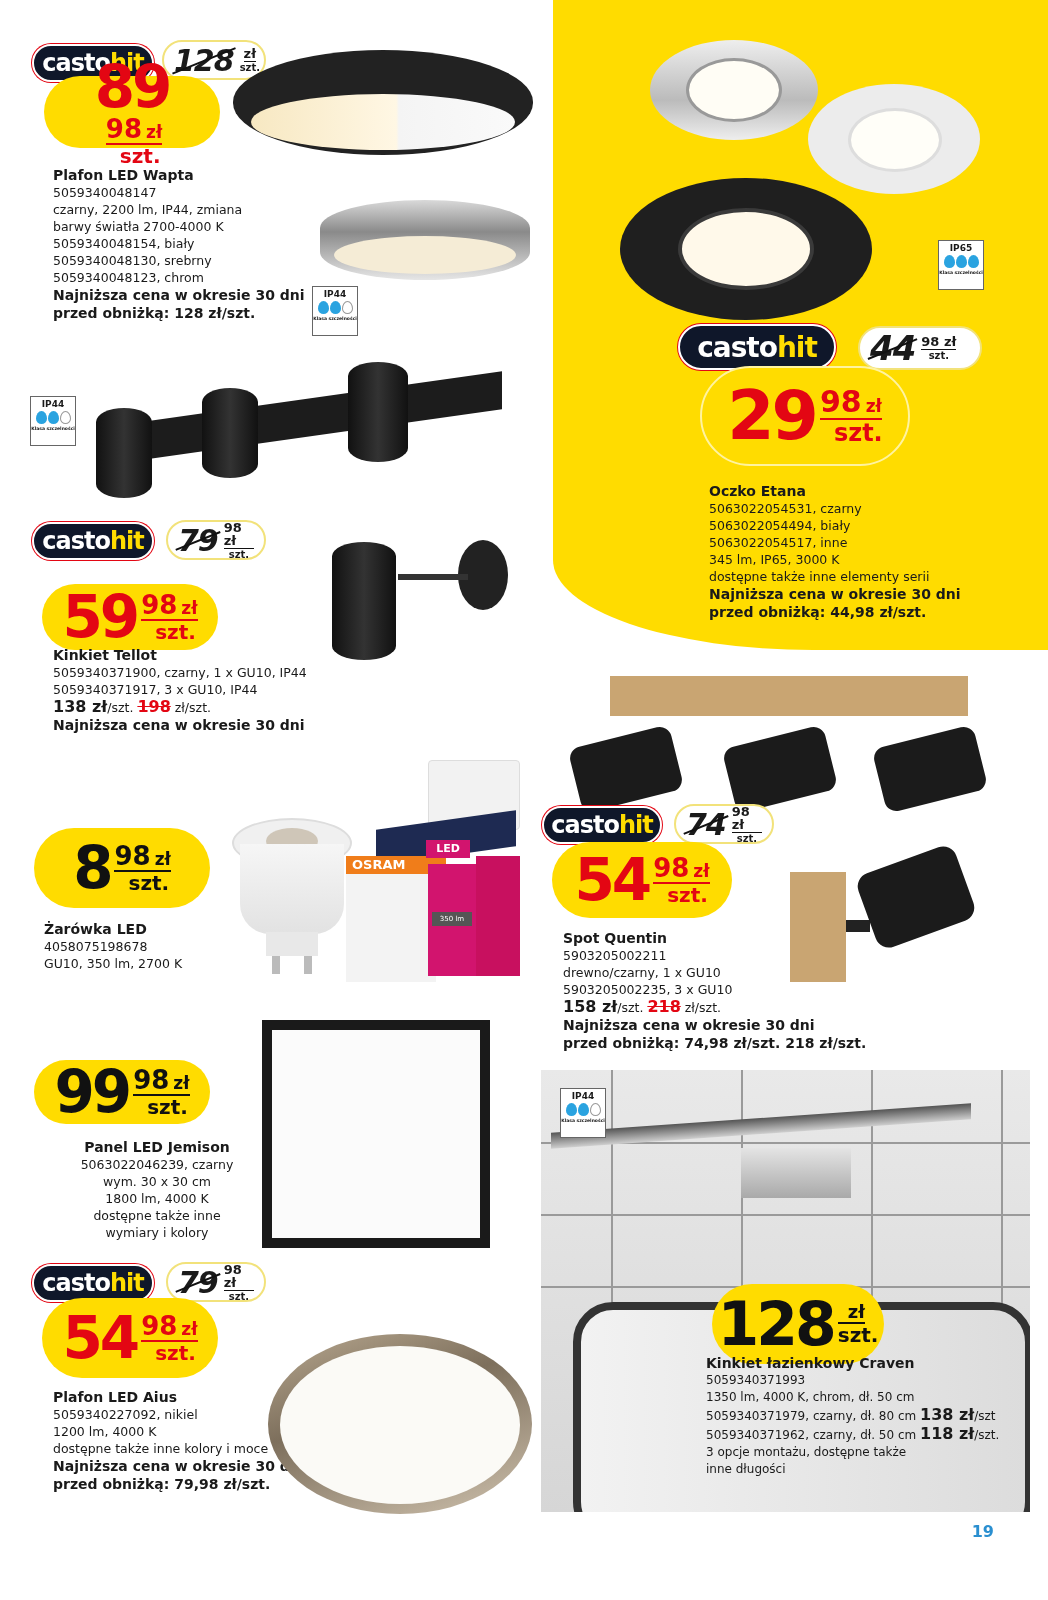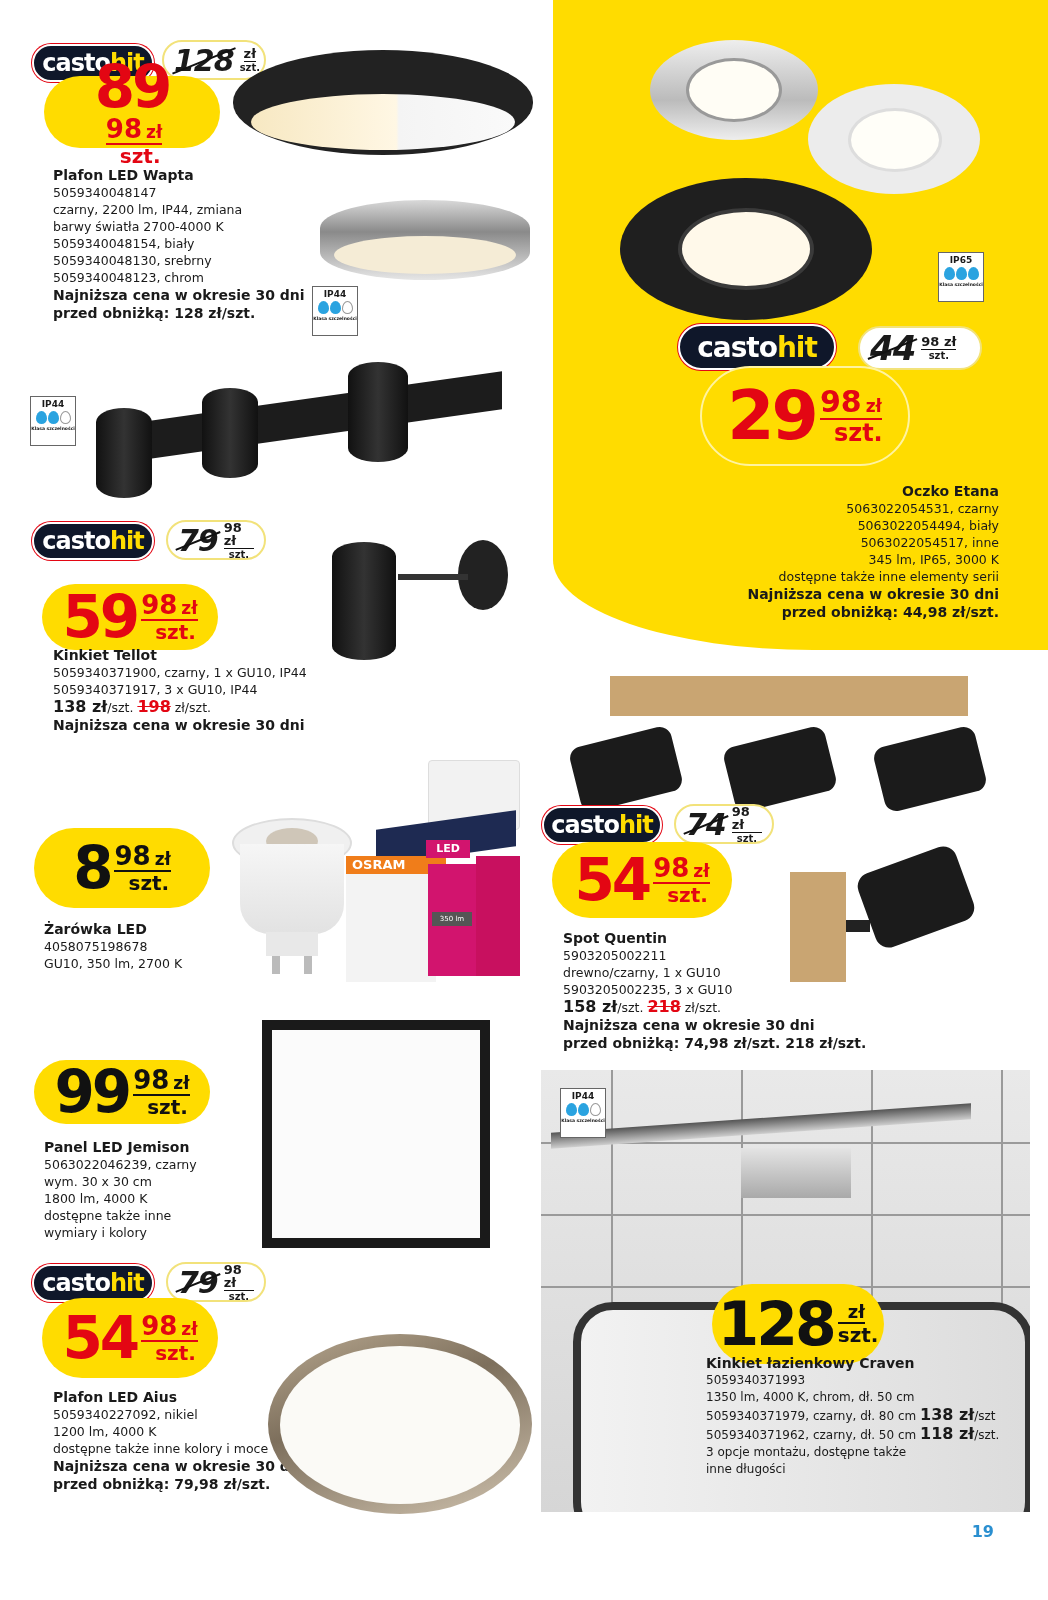--- a/index.html
+++ b/index.html
@@ -134,21 +134,21 @@
 
 <div class="img" style="left:650px;top:40px;width:168px;height:100px;border-radius:84px/50px;background:linear-gradient(180deg,#eee,#bbb 60%,#eee);">
   <div style="position:absolute;left:36px;top:18px;width:96px;height:64px;border-radius:48px/32px;background:#fffdf5;border:3px solid #999;"></div>
 </div>
 <div class="img" style="left:808px;top:84px;width:172px;height:110px;border-radius:86px/55px;background:#ececec;">
   <div style="position:absolute;left:40px;top:24px;width:94px;height:64px;border-radius:47px/32px;background:#fffef8;border:3px solid #ddd;"></div>
 </div>
 <div class="img" style="left:620px;top:178px;width:252px;height:142px;border-radius:126px/71px;background:#1f1f1f;">
   <div style="position:absolute;left:58px;top:30px;width:136px;height:82px;border-radius:68px/41px;background:#fff9ea;border:4px solid #3a3a3a;"></div>
 </div>
-<div class="ip-badge" style="left:938px;top:252px;">
+<div class="ip-badge" style="left:938px;top:240px;">
   <span class="ip">IP65</span>
   <span class="drops">
       <span class="drop"></span>
       <span class="drop"></span>
       <span class="drop"></span>
     </span>
   <span class="lbl">Klasa szczelności</span>
 </div>
 <div class="castohit big" style="left:678px;top:324px;width:158px;">
   <span>casto</span>
@@ -164,21 +164,21 @@
 <div class="price-blob on-yellow red" style="left:700px;top:366px;width:210px;height:100px;">
   <span class="int" style="font-size:68px;">29</span>
   <span class="frac">
       <span class="top" style="font-size:30px;">
         <span>98</span>
         <span class="zl">zł</span>
       </span>
       <span class="bot" style="font-size:24px;">szt.</span>
     </span>
 </div>
-<div class="ptext" style="left:709px;top:482px;width:290px;text-align:right;">
+<div class="ptext" style="left:709px;top:482px;width:290px;">
   <div class="name">Oczko Etana</div>
   <div>5063022054531, czarny</div>
   <div>5063022054494, biały</div>
   <div>5063022054517, inne</div>
   <div>345 lm, IP65, 3000 K</div>
   <div>dostępne także inne elementy serii</div>
   <div class="bold">Najniższa cena w okresie 30 dni</div>
   <div class="bold">przed obniżką: 44,98 zł/szt.</div>
 </div>
 
@@ -310,21 +310,21 @@
 <div class="price-blob black" style="left:34px;top:1060px;width:176px;height:64px;">
   <span class="int">99</span>
   <span class="frac">
       <span class="top">
         <span>98</span>
         <span class="zl">zł</span>
       </span>
       <span class="bot">szt.</span>
     </span>
 </div>
-<div class="ptext" style="left:44px;top:1138px;width:200px;">
+<div class="ptext" style="left:57px;top:1138px;width:200px;text-align:center;">
   <div class="name">Panel LED Jemison</div>
   <div>5063022046239, czarny</div>
   <div>wym. 30 x 30 cm</div>
   <div>1800 lm, 4000 K</div>
   <div>dostępne także inne</div>
   <div>wymiary i kolory</div>
 </div>
 <div class="img" style="left:262px;top:1020px;width:228px;height:228px;background:#1a1a1a;padding:10px;">
   <div style="width:100%;height:100%;background:#fbfbfb;"></div>
 </div>

